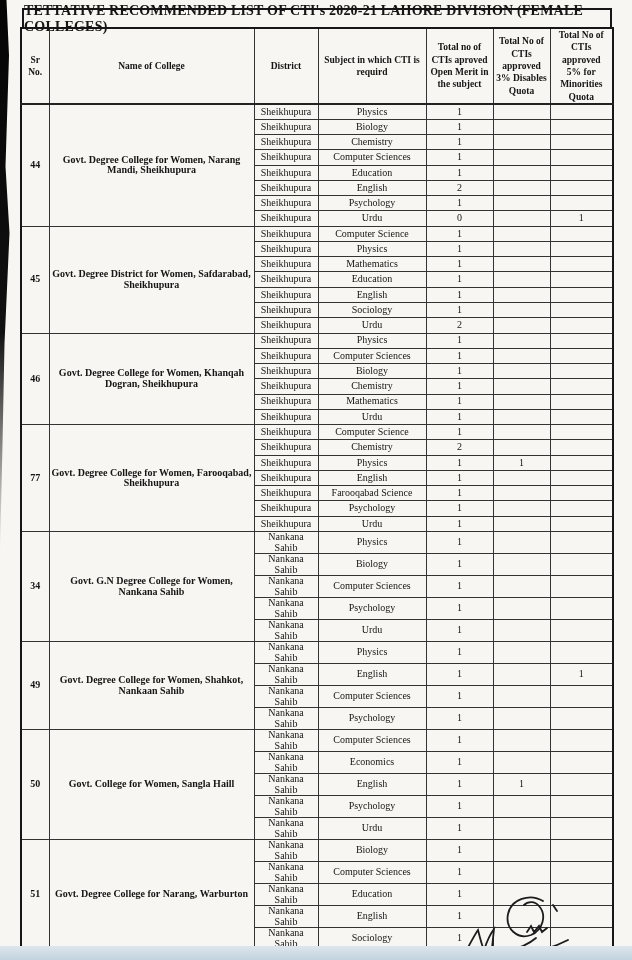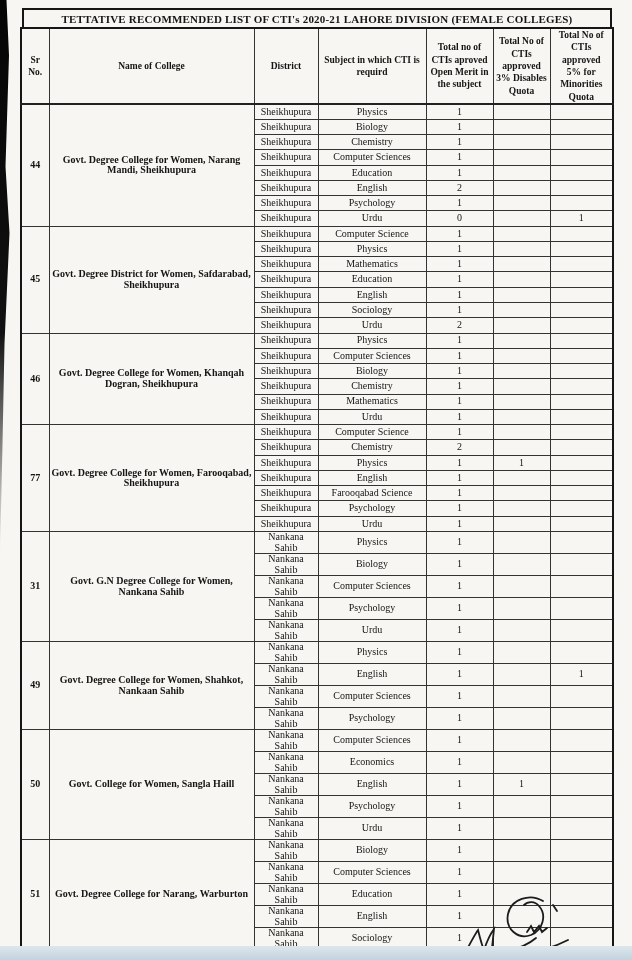--- a/index.html
+++ b/index.html
@@ -23,21 +23,21 @@
   }
   
   .scan-edge-bottom{
     position:absolute;left:0;bottom:0;width:632px;height:14px;
     background:linear-gradient(to bottom,#dde6ec,#c2d3de);
   }
   .title-box{
     position:absolute;left:22px;top:8px;width:586px;height:17px;
     border:2px solid #161616;
     display:flex;align-items:center;justify-content:center;
-    font-weight:bold;font-size:11px;letter-spacing:.2px;
+    font-weight:bold;font-size:14px;letter-spacing:.2px;
     background:transparent;
   }
   table.cti{
     position:absolute;left:20px;top:27px;width:592px;
     border-collapse:collapse;table-layout:fixed;
     background:transparent;
   }
   table.cti th,table.cti td{
     border:1px solid #333;
     padding:0 2px;
@@ -303,21 +303,21 @@
           <td class="num-cell"></td>
         </tr>
         <tr>
           <td class="">Sheikhupura</td>
           <td class="">Urdu</td>
           <td class="num-cell">1</td>
           <td class="num-cell"></td>
           <td class="num-cell"></td>
         </tr>
         <tr>
-          <td rowspan="5" class="sr-cell">31</td>
+          <td rowspan="5" class="sr-cell">34</td>
           <td rowspan="5" class="name-cell">Govt. G.N Degree College for Women, Nankana Sahib</td>
           <td class="">Nankana Sahib</td>
           <td class="">Physics</td>
           <td class="num-cell">1</td>
           <td class="num-cell"></td>
           <td class="num-cell"></td>
         </tr>
         <tr>
           <td class="">Nankana Sahib</td>
           <td class="">Biology</td>

